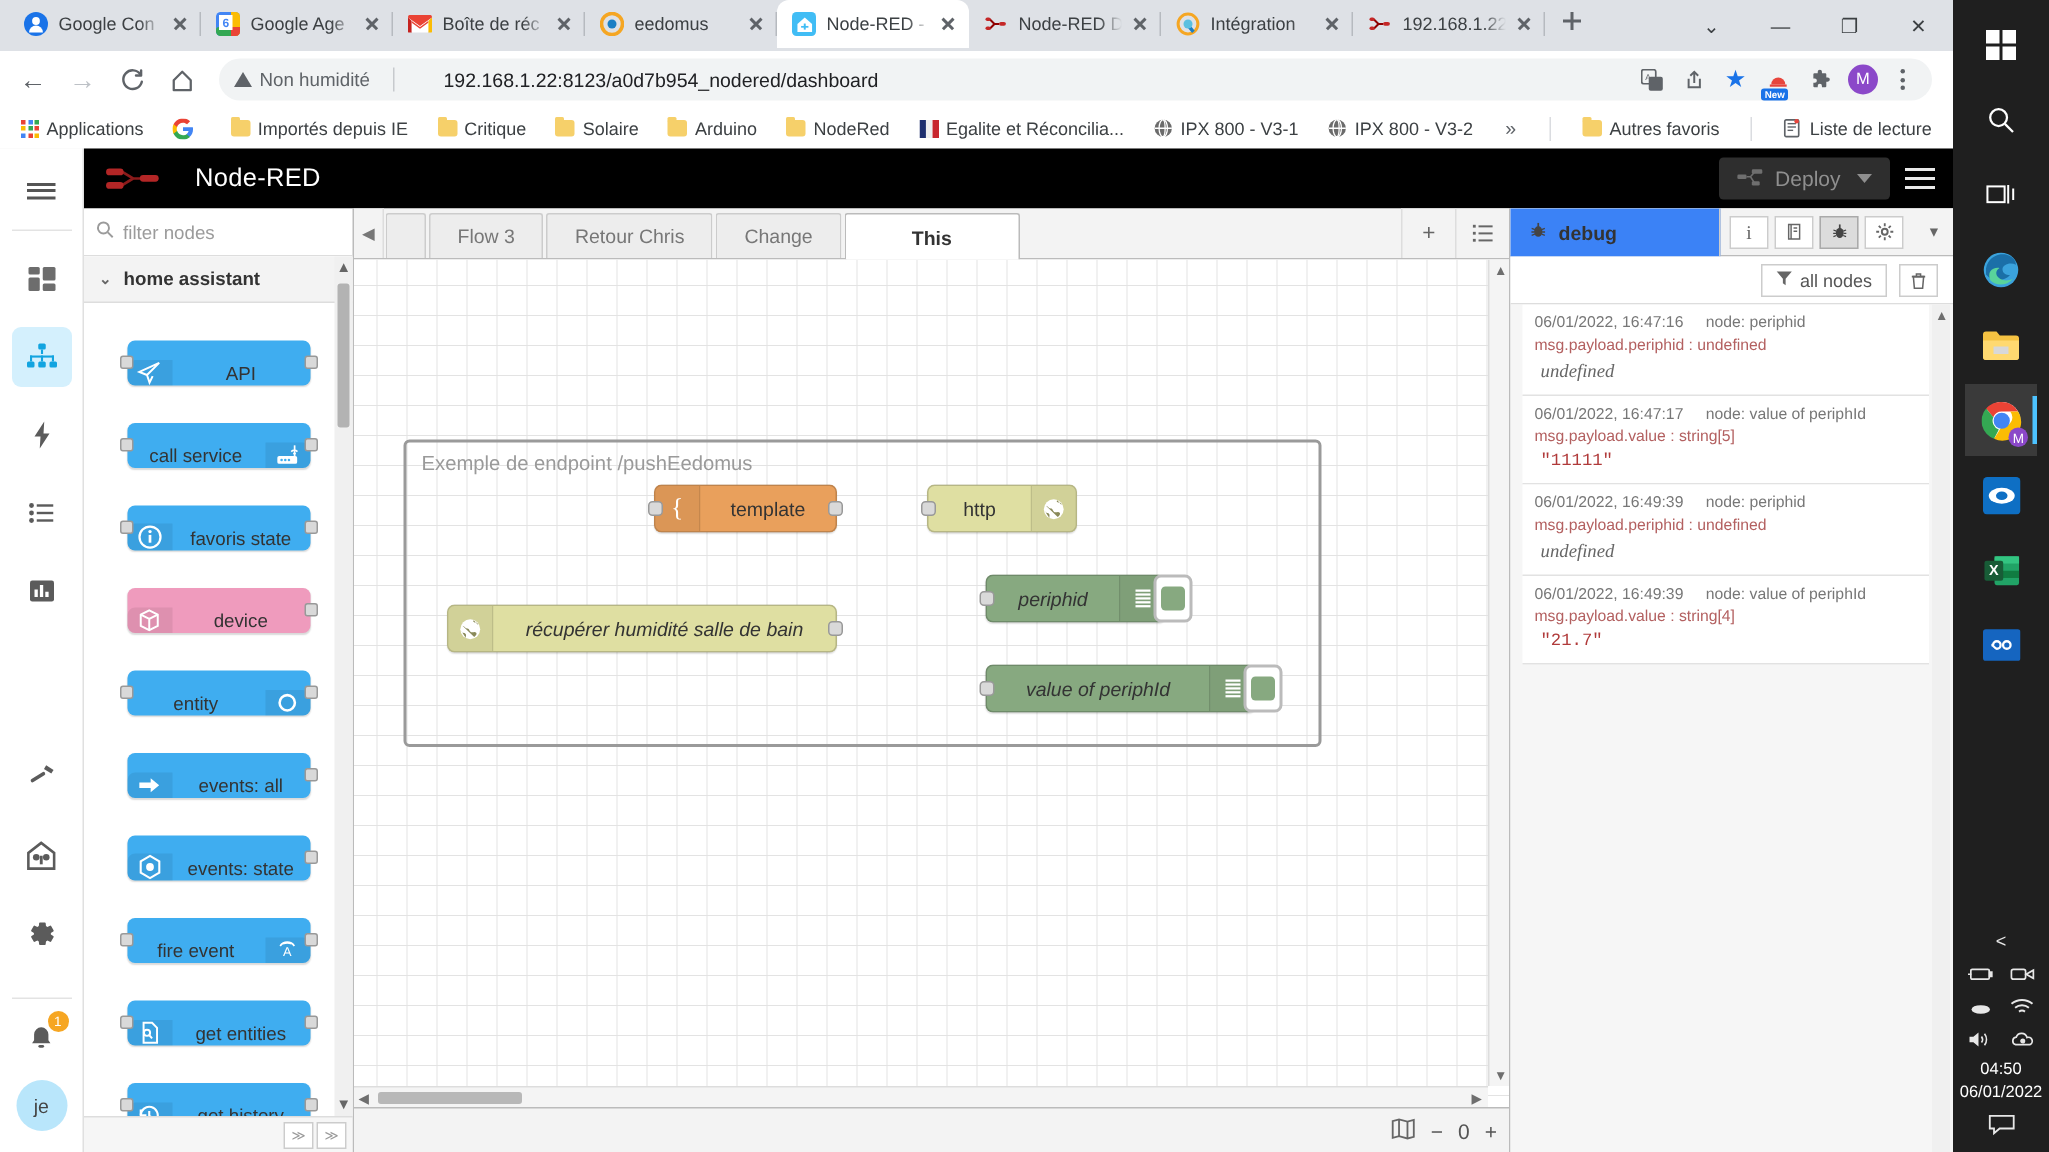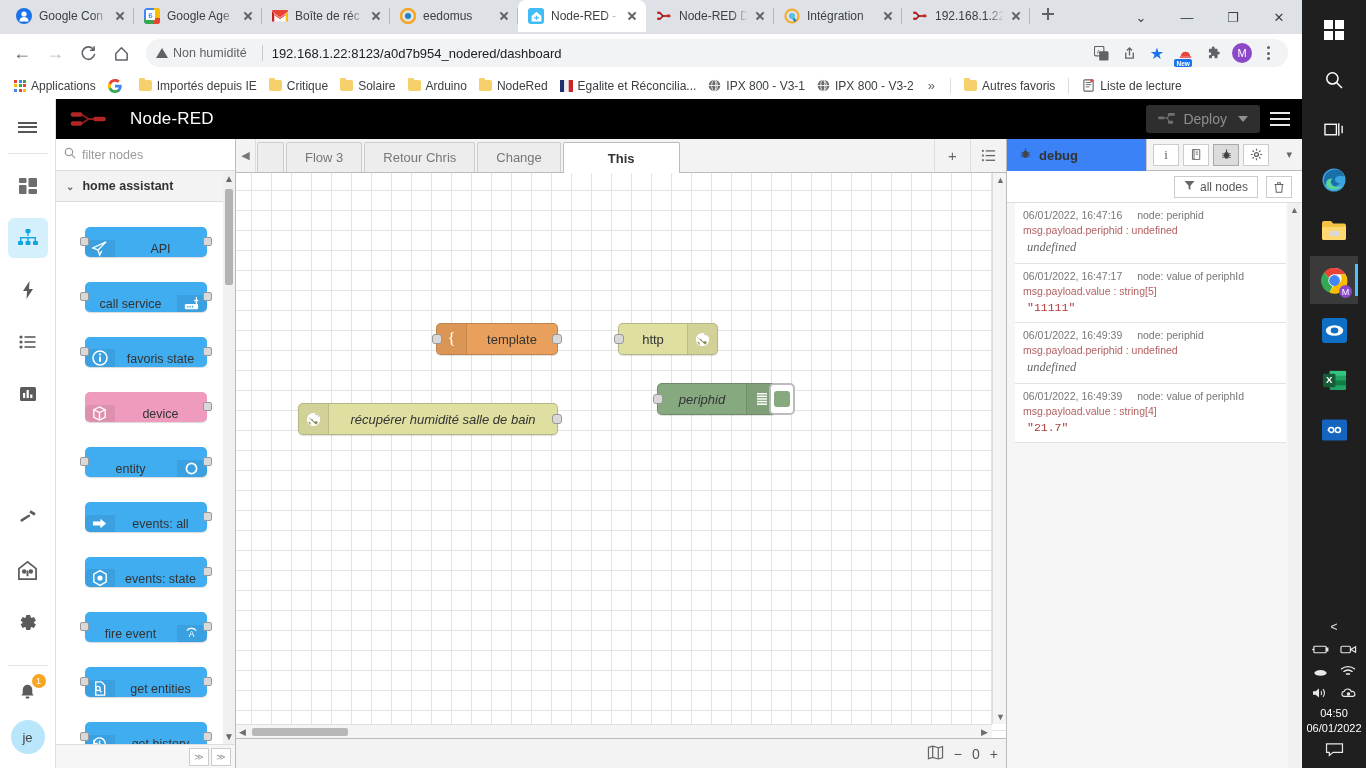--- a/index.html
+++ b/index.html
@@ -119,21 +119,21 @@
     font-size: 13px; color: #202124;
     margin: 0 6px;
     min-width: 0;
   }
   .omni-warn { display:flex; align-items:center; color:#5f6368; font-size:12.5px; margin-right:6px;}
   .omni-warn .tri {
     width:0;height:0;border-left:6px solid transparent;border-right:6px solid transparent;
     border-bottom:10px solid #5f6368; margin-right:5px; position:relative;
   }
   .omni-sep { width:1px; height:16px; background:#c7cacd; margin:0 9px; }
-  .omni-url { white-space: nowrap; overflow: hidden; }
+  .omni-url { white-space: nowrap; overflow: hidden; margin-left: 24px; }
   .omni-icons { display:flex; align-items:center; gap:2px; margin-left:auto; padding-left:8px;}
   .oi { width:26px;height:26px;display:flex;align-items:center;justify-content:center;color:#5f6368;font-size:13px;}
   .star { color:#1a73e8; font-size:16px; }
   .ext-new { position:relative; width:26px;height:26px;display:flex;align-items:center;justify-content:center;}
   .badge-new {
     position:absolute; bottom:-1px; left:2px;
     background:#1a73e8; color:#fff; font-size:6.5px;
     padding:0.5px 2.5px; border-radius:2px; font-weight:bold;
   }
   .avatar-m {
@@ -146,20 +146,21 @@
   .kebab i { width:3px;height:3px;border-radius:50%;background:#5f6368; display:block;}
 
   
   .bookmarks {
     height: 28px; background: #fff;
     display: flex; align-items: center;
     padding: 0 8px;
     font-size: 12px; color: #3c4043;
     border-bottom: 1px solid #dadce0;
     white-space: nowrap;
+    justify-content: space-between;
   }
   .bm { display:flex; align-items:center; padding: 2px 6px; border-radius:4px; flex:0 0 auto;}
   .bm .bmi { margin-right: 5px; display:flex; align-items:center; }
   .folder-ico {
     width:13px;height:11px;background:#f6d06a;border-radius:1px 2px 2px 2px;
     position:relative; display:inline-block;
   }
   .folder-ico::before{
     content:"";position:absolute;left:0;top:-2.5px;width:6px;height:3px;background:#f6d06a;border-radius:1px 1px 0 0;
   }
@@ -1097,20 +1098,23 @@
                       <rect x="1" y="12" width="2" height="2"></rect>
                       <rect x="5" y="12.4" width="10" height="1.4"></rect>
                     </svg>
                 </div>
               </div>
             </div>
 
             <div class="canvas-wrap">
               <div class="canvas-grid"></div>
 
+              <div class="group-box" style="left:33px; top:120px; width:612px; height:205px;">
+                <span class="group-label">Exemple de endpoint /pushEedomus</span>
+              </div>
 
               <svg class="wires">
 
                 <path d="M561,166 C575,166 570,166 583,166" stroke="#a8a8a8" stroke-width="3" fill="none"></path>
 
                 <path d="M524,246 C560,246 575,225 545,205 C500,180 405,205 398,185 C393,172 400,166 406,166" stroke="#a8a8a8" stroke-width="3" fill="none"></path>
 
                 <path d="M524,246 C560,246 585,226 622,226" stroke="#a8a8a8" stroke-width="3" fill="none"></path>
 
                 <path d="M524,246 C560,246 585,286 622,286" stroke="#a8a8a8" stroke-width="3" fill="none"></path>
@@ -1157,20 +1161,36 @@
                       <rect x="3" y="7.2" width="10" height="1.5"></rect>
                       <rect x="3" y="9.8" width="10" height="1.5"></rect>
                       <rect x="3" y="12.4" width="10" height="1.5"></rect>
                     </svg>
                 </span>
                 <span class="dbg-btn">
                     <span class="sq"></span>
                   </span>
               </div>
 
+              <div class="nr-node italic" style="left:421px; top:270px; width:180px; background:#87a980;">
+                <span class="nport in"></span>
+                <span class="nn-label">value of periphId</span>
+                <span class="nn-ico right">
+                  <svg width="16" height="16" viewBox="0 0 16 16" fill="#fff">
+                      <rect x="3" y="2" width="10" height="1.5"></rect>
+                      <rect x="3" y="4.6" width="10" height="1.5"></rect>
+                      <rect x="3" y="7.2" width="10" height="1.5"></rect>
+                      <rect x="3" y="9.8" width="10" height="1.5"></rect>
+                      <rect x="3" y="12.4" width="10" height="1.5"></rect>
+                    </svg>
+                </span>
+                <span class="dbg-btn">
+                    <span class="sq"></span>
+                  </span>
+              </div>
 
               <div class="cv-vscroll">
                 <span class="sc-arrow" style="left:3px;top:2px;">▲</span>
                 <span class="sc-arrow" style="left:3px;bottom:2px;">▼</span>
               </div>
               <div class="cv-hscroll">
                 <span class="thumb"></span>
                 <span class="sc-arrow" style="left:3px;top:2px;">◀</span>
                 <span class="sc-arrow" style="right:4px;top:2px;">▶</span>
               </div>

